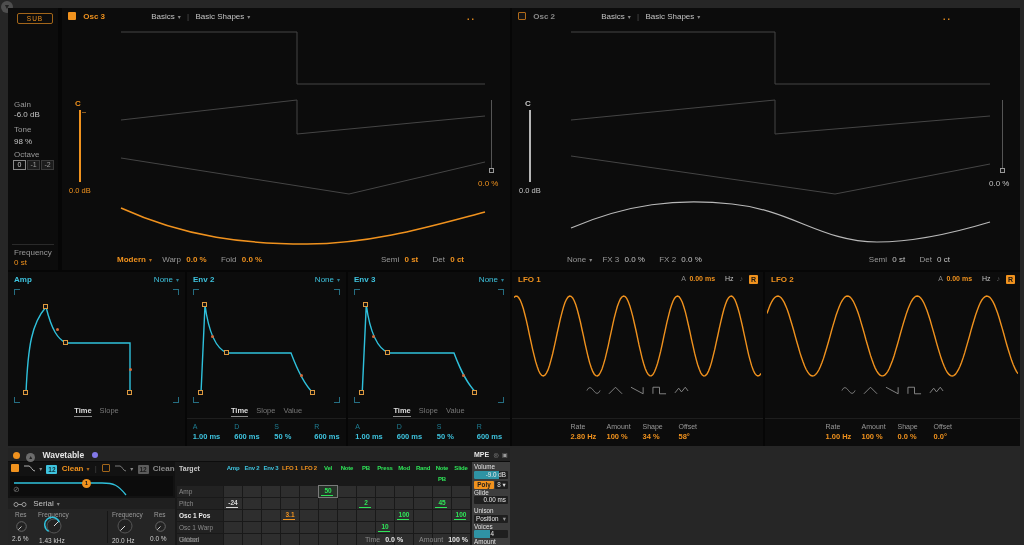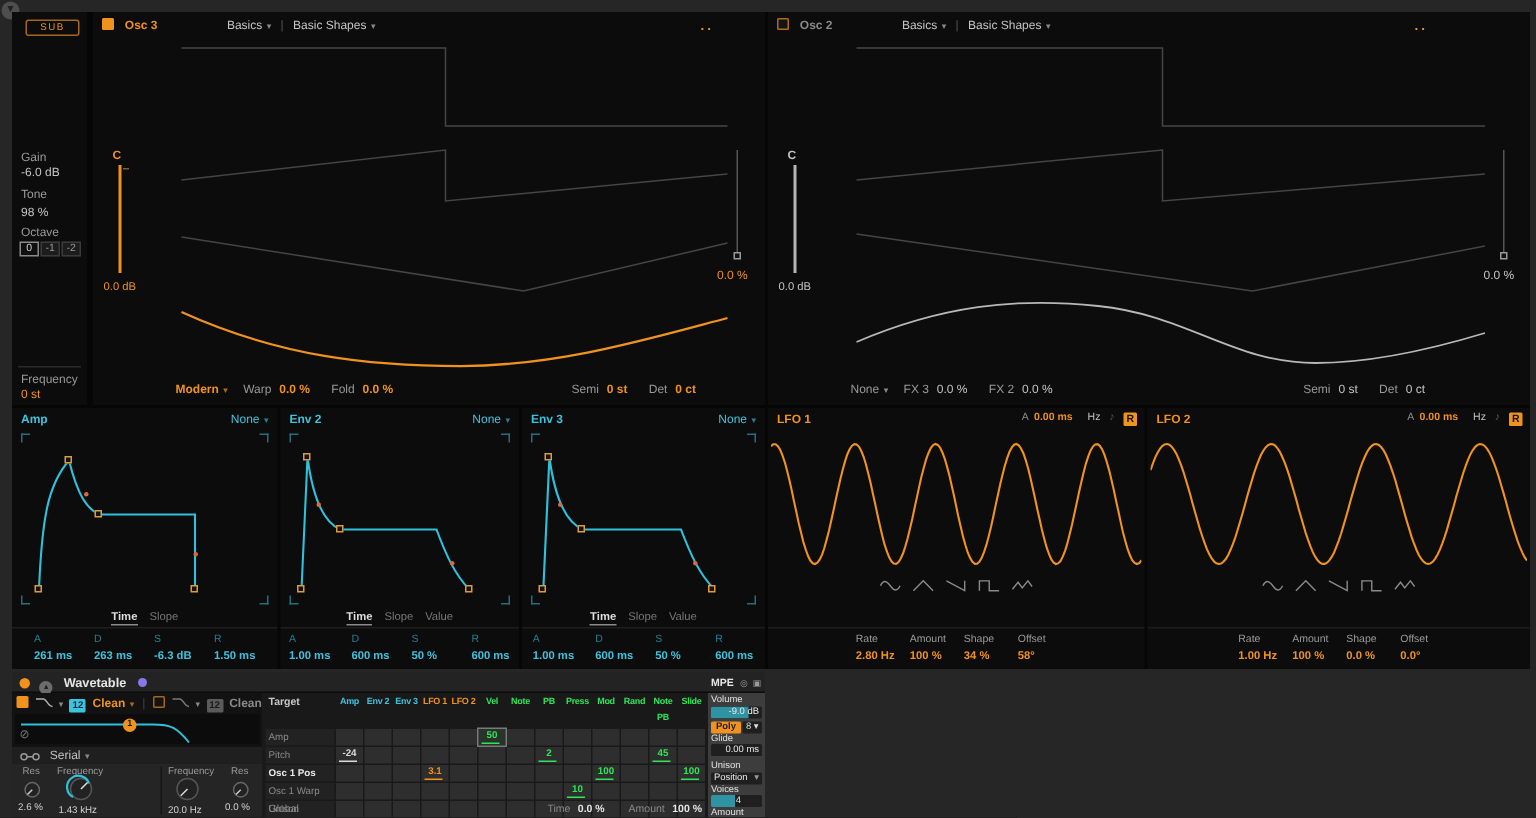--- a/index.html
+++ b/index.html
@@ -245,38 +245,20 @@
         <div class="hd" style="left:11px;top:103px"></div>
         <div class="hd" style="left:31px;top:17px"></div>
         <div class="hd" style="left:51px;top:53px"></div>
         <div class="hd" style="left:115px;top:103px"></div>
         <div class="dt" style="left:44px;top:41px"></div>
         <div class="dt" style="left:117px;top:81px"></div>
       </div>
       <div class="tabs">
         <span class="tab on">Time</span><span class="tab">Slope</span>
       </div>
-      <div class="vstrip">
-        <div class="pcol">
-            <span class="plab dimteal">A</span>
-            <span class="pval teal">261 ms</span>
-          </div>
-        <div class="pcol">
-            <span class="plab dimteal">D</span>
-            <span class="pval teal">263 ms</span>
-          </div>
-        <div class="pcol">
-            <span class="plab dimteal">S</span>
-            <span class="pval teal">-6.3 dB</span>
-          </div>
-        <div class="pcol">
-            <span class="plab dimteal">R</span>
-            <span class="pval teal">1.50 ms</span>
-          </div>
-      </div>
     </div>
 
     <div class="abs mid env2-p">
       <div class="abs mid-title teal">Env 2</div>
       <div class="abs mid-src teal"><span>None</span><span class="ddown" style="color:#2a7f95">▾</span></div>
       <div class="abs env-disp">
         <div class="bk tl"></div>
           <div class="bk tr"></div>
           <div class="bk bl"></div>
           <div class="bk br"></div>

